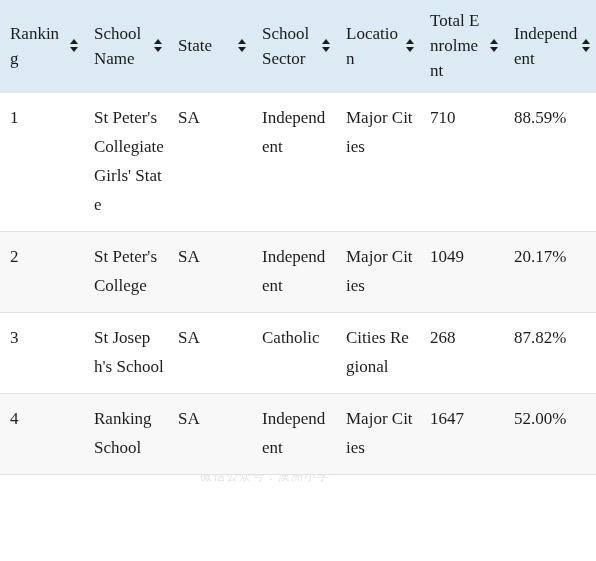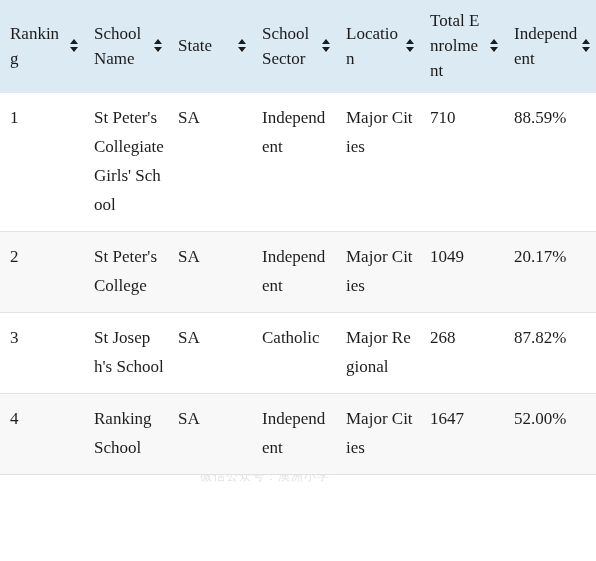--- a/index.html
+++ b/index.html
@@ -308,42 +308,42 @@
                 <i class="tri-up"></i>
                 <i class="tri-dn"></i>
               </span>
           </div>
         </th>
       </tr>
     </thead>
     <tbody>
       <tr class="row-odd">
         <td>1</td>
-        <td>St Peter's Collegiate Girls' School</td>
+        <td>St Peter's Collegiate Girls' State</td>
         <td>SA</td>
         <td>Independent</td>
         <td>Major Cities</td>
         <td>710</td>
         <td>88.59%</td>
       </tr>
       <tr class="row-even">
         <td>2</td>
         <td>St Peter's College</td>
         <td>SA</td>
         <td>Independent</td>
         <td>Major Cities</td>
         <td>1049</td>
         <td>20.17%</td>
       </tr>
       <tr class="row-odd">
         <td>3</td>
         <td>St Joseph's School</td>
         <td>SA</td>
         <td>Catholic</td>
-        <td>Major Regional</td>
+        <td>Cities Regional</td>
         <td>268</td>
         <td>87.82%</td>
       </tr>
       <tr class="row-even">
         <td>4</td>
         <td>Ranking School</td>
         <td>SA</td>
         <td>Independent</td>
         <td>Major Cities</td>
         <td>1647</td>

